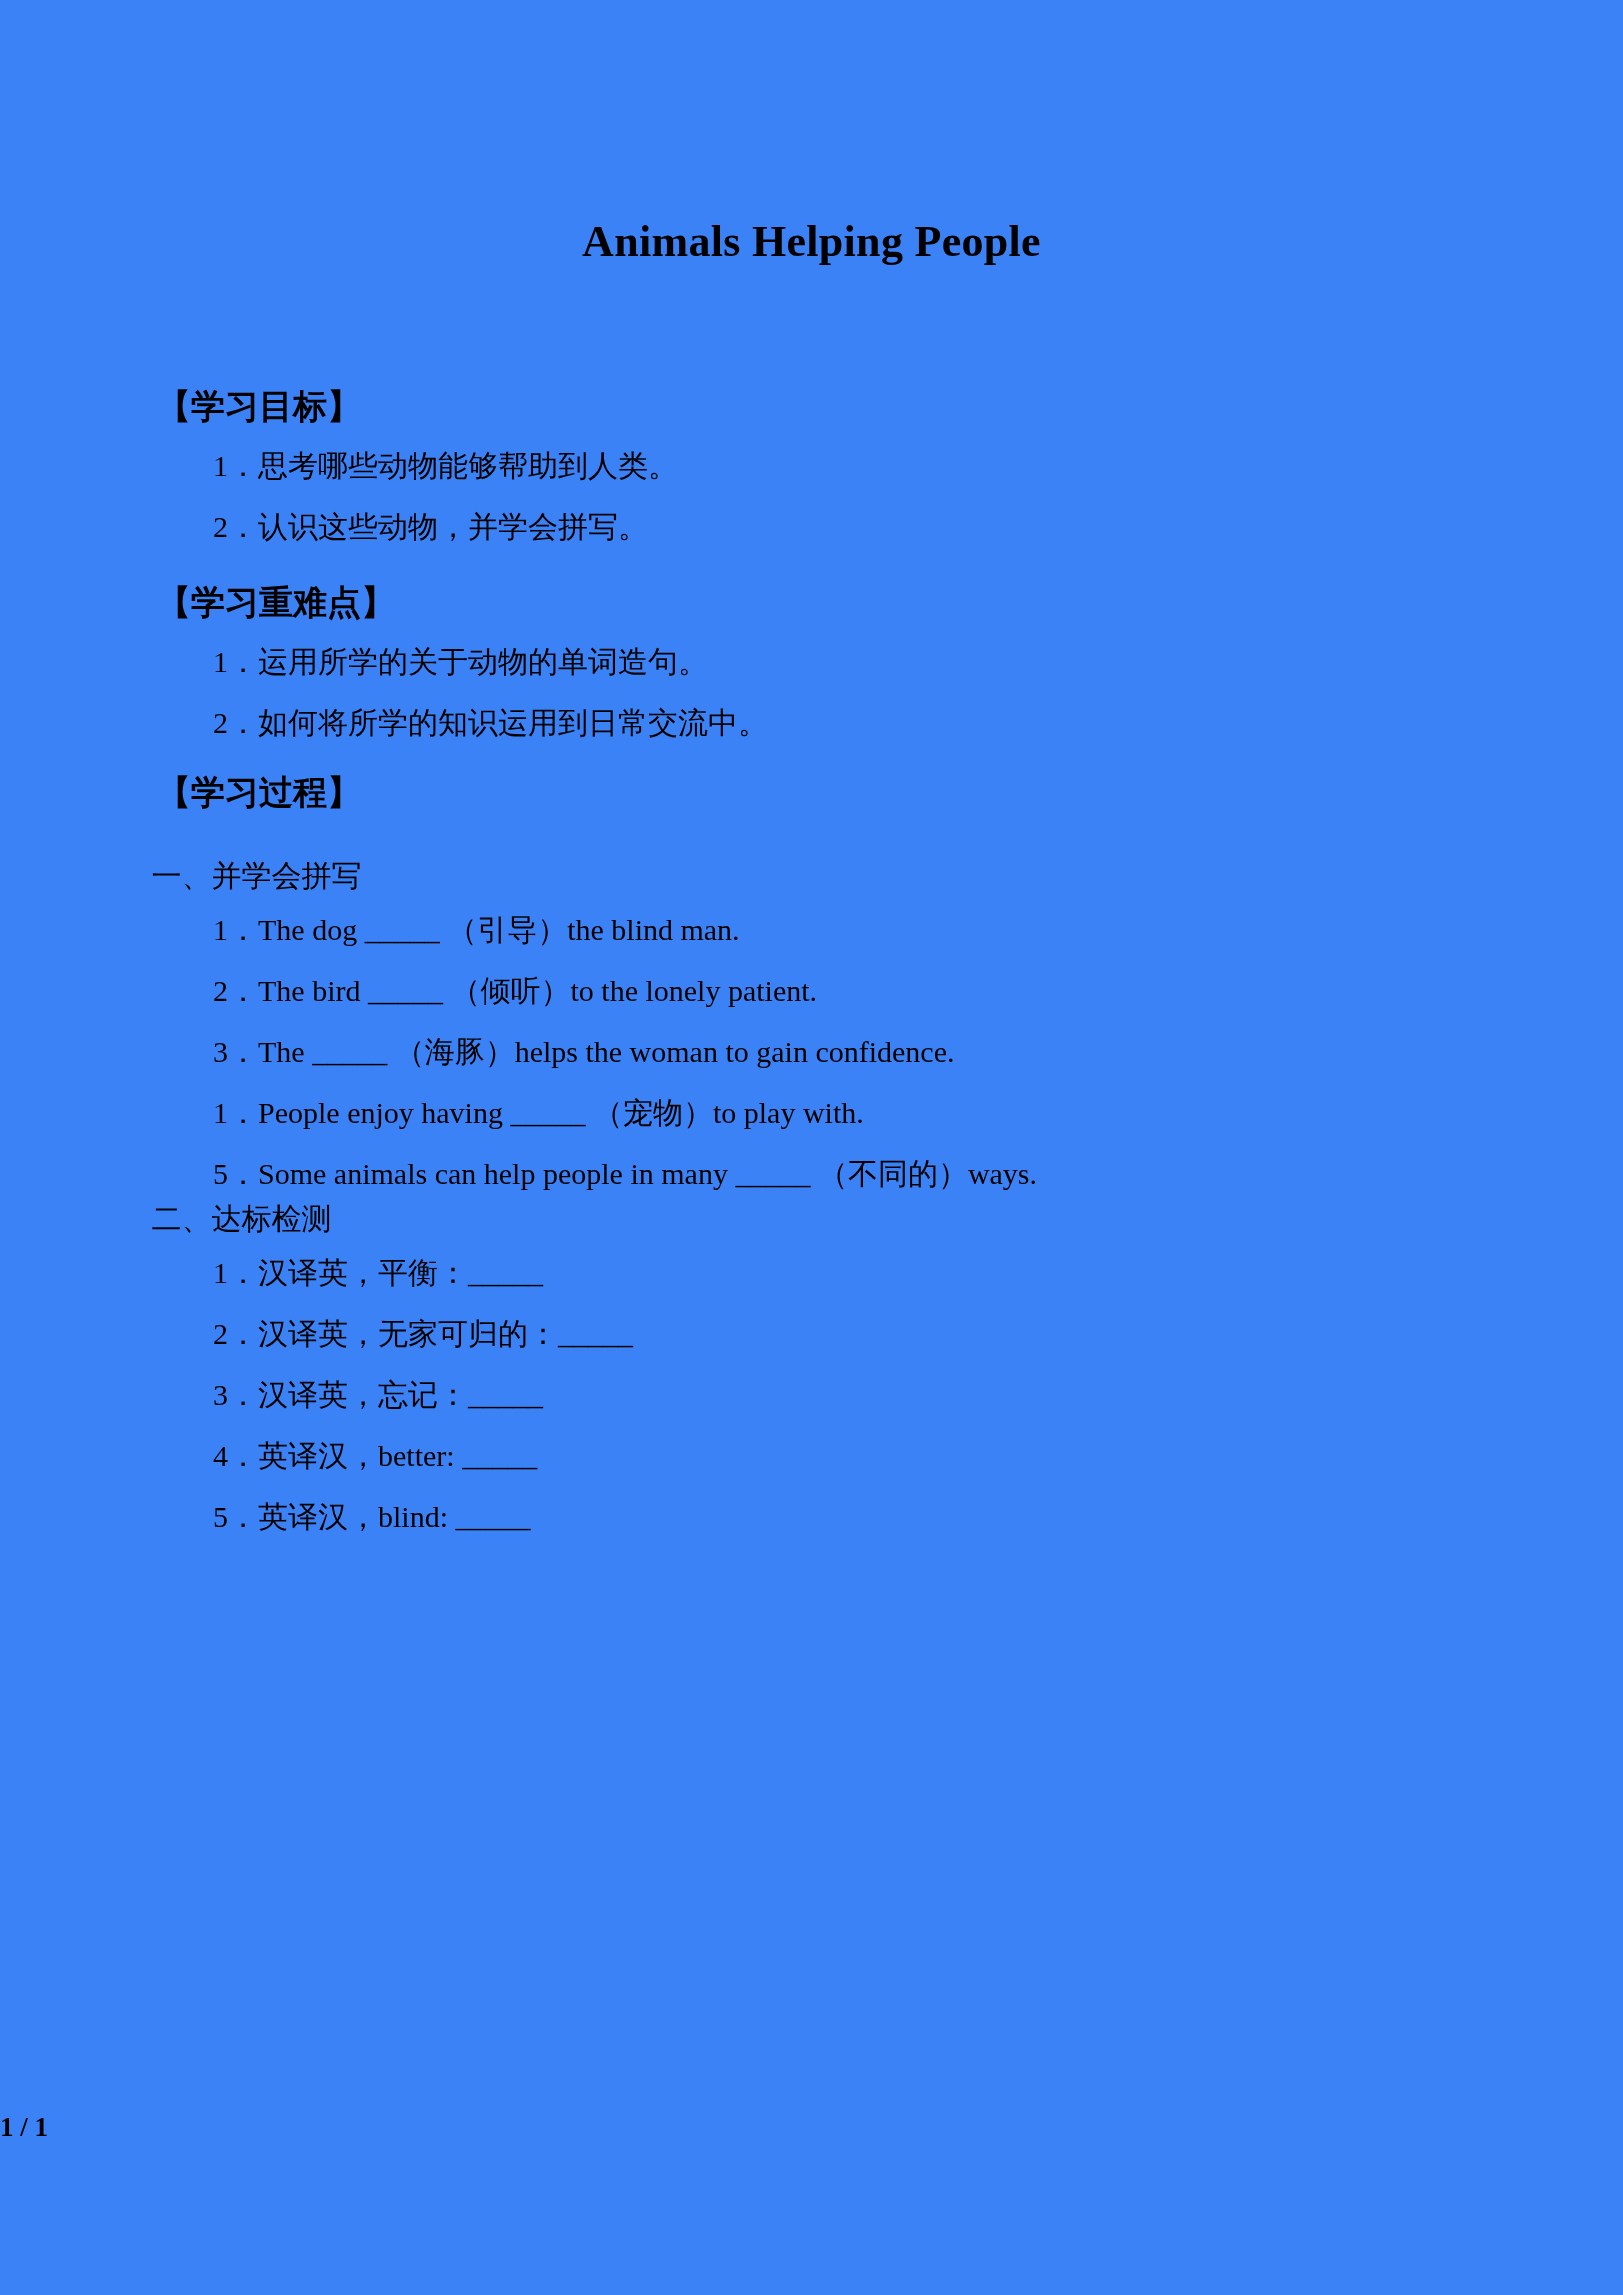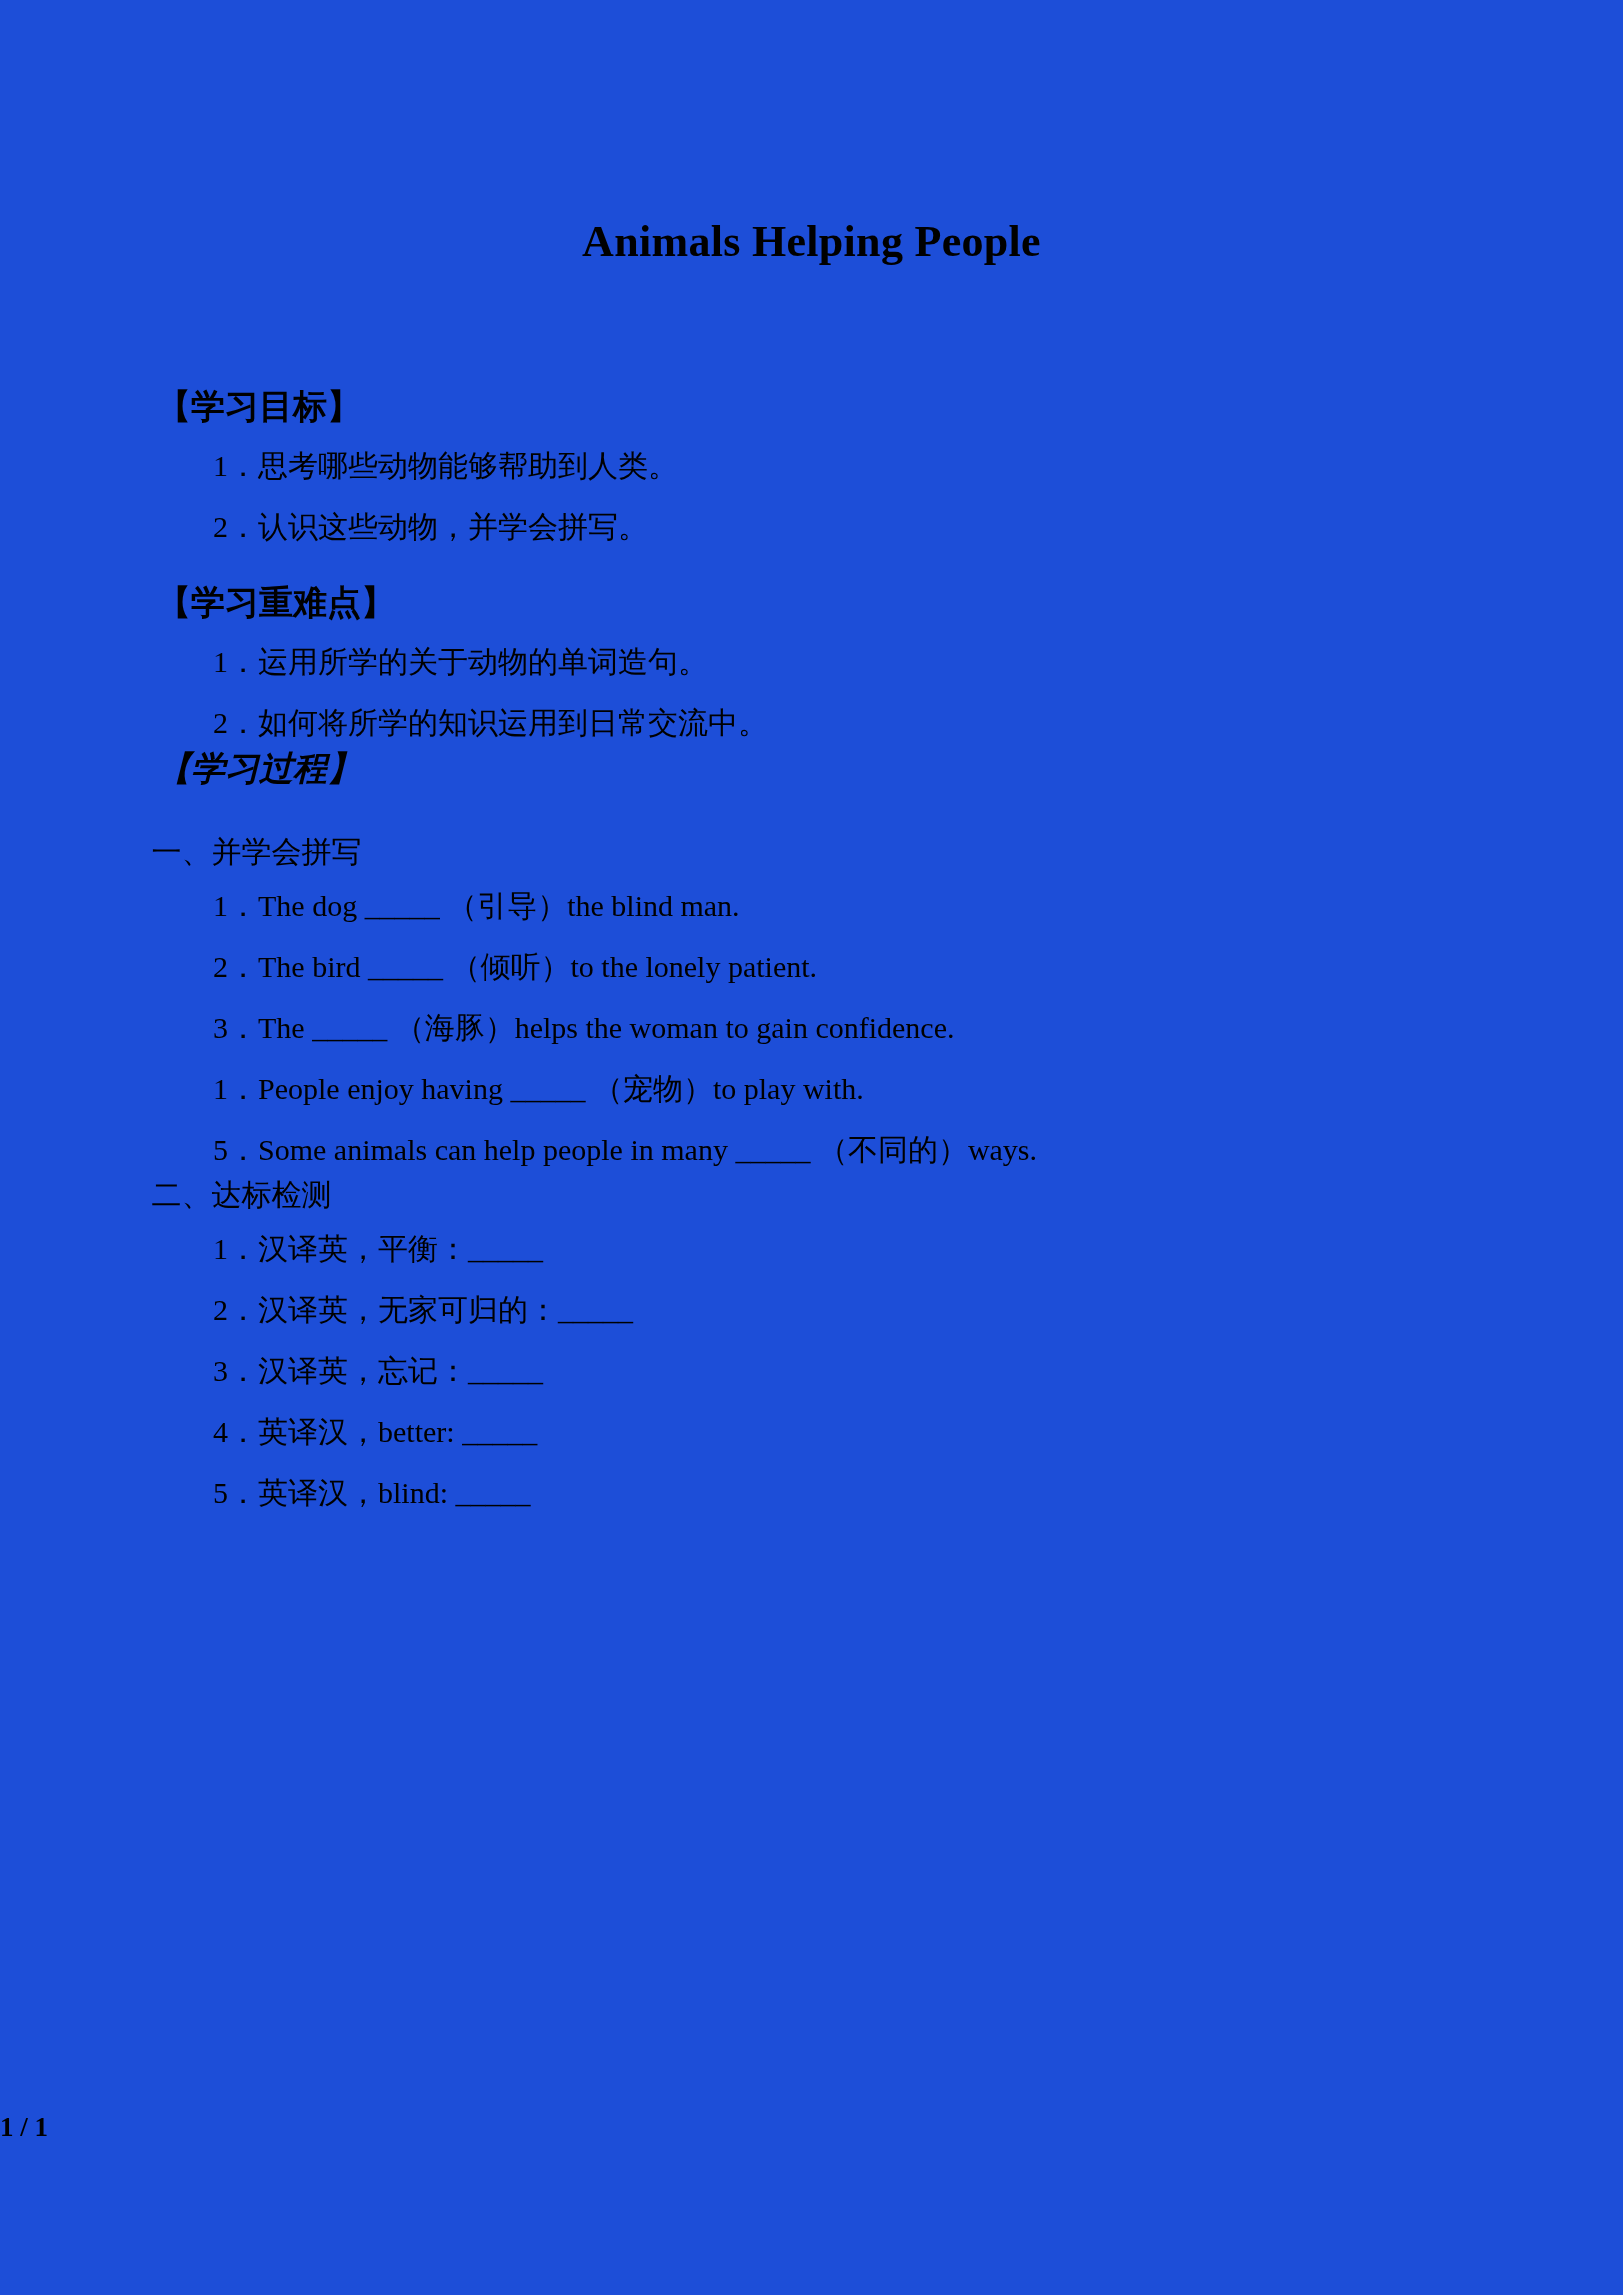--- a/index.html
+++ b/index.html
@@ -4,21 +4,21 @@
 <style>
   html, body {
     margin: 0;
     padding: 0;
     background: #ffffff;
   }
   .page {
     position: relative;
     width: 1623px;
     height: 2295px;
-    background: #1d4ed8;
+    background: #3b82f6;
     color: #000000;
     font-family: "Liberation Serif", "DejaVu Serif", serif;
     overflow: hidden;
   }
   .content {
     padding: 0 157px;
   }
   .doc-title {
     margin: 0;
     padding-top: 217px;
@@ -34,22 +34,21 @@
     line-height: 44px;
     font-weight: bold;
   }
   .sec-heading.first {
     margin-top: 117px;
   }
   .sec-heading.mid {
     margin-top: 35px;
   }
   .sec-heading.last {
-    margin-top: 5px;
-    font-style: italic;
+    margin-top: 29px;
   }
   .item {
     font-size: 30px;
     line-height: 38px;
     margin-left: 56px;
   }
   .item.gap-big { margin-top: 18px; }
   .item.gap     { margin-top: 23px; }
   .item.gap-sm  { margin-top: 16.4px; }
   .sub-label {

